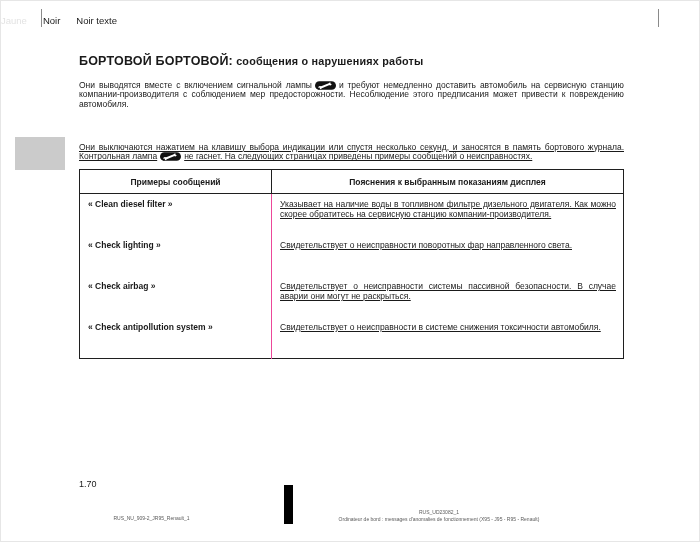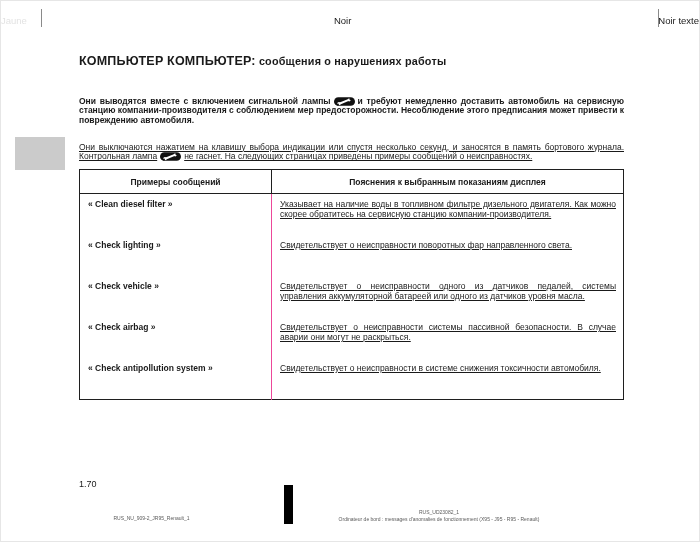--- a/index.html
+++ b/index.html
@@ -4,33 +4,33 @@
 <style>
   html,body{margin:0;padding:0;}
   body{
     width:700px;height:542px;position:relative;background:#fafafa;
     font-family:"Liberation Sans", sans-serif;color:#1a1a1a;
     -webkit-font-smoothing:antialiased;
   }
   .page{position:absolute;inset:0;background:#ffffff;border:1px solid #e6e6e6;}
 
   
-  .proofbar{position:absolute;top:14px;left:0;right:0;display:flex;justify-content:space-between;font-size:9.5px;}
+  .proofbar{position:absolute;top:14px;left:0;right:0;display:flex;justify-content:flex-start;gap:16px;font-size:9.5px;}
   .proofbar .muted{color:#e3e3e3;}
   .crop-tick{position:absolute;top:8px;width:1px;height:18px;background:#8a8a8a;}
   .crop-tick.left{left:40px;}
   .crop-tick.right{right:40px;}
 
   
   .title{position:absolute;left:78px;top:53px;font-weight:bold;font-size:12.5px;letter-spacing:.2px;white-space:nowrap;}
   .title .sub{font-size:10.8px;text-align:center;}
 
   
   .para{position:absolute;left:78px;width:545px;font-size:8.5px;line-height:9.9px;text-align:justify;}
-  .para.bold{top:87px;font-weight:bold;}
+  .para.bold{top:71px;font-weight:normal;}
   .para.normal{top:133px;text-decoration:underline;}
   .lamp{display:inline-block;vertical-align:-2px;width:21px;height:9px;margin:0 3px;}
 
   
   .side-tab{position:absolute;left:14px;top:136px;width:50px;height:33px;background:#cbcbcb;}
 
   
   .msg-table{position:absolute;left:78px;top:168px;width:545px;border-collapse:collapse;table-layout:fixed;font-size:8.5px;}
   .msg-table,
   .msg-table th{border:1px solid #1f1f1f;}
@@ -54,21 +54,21 @@
 
   <span class="crop-tick left"></span>
   <span class="crop-tick right"></span>
 
   <div class="proofbar">
     <span class="muted">Jaune</span>
     <span>Noir</span>
     <span>Noir texte</span>
   </div>
 
-  <div class="title"><span>КОМПЬЮТЕР КОМПЬЮТЕР:</span><span class="sub"> сообщения о нарушениях работы</span></div>
+  <div class="title"><span>БОРТОВОЙ БОРТОВОЙ:</span><span class="sub"> сообщения о нарушениях работы</span></div>
 
   <p class="para bold"><span>Они выводятся вместе с включением сигнальной лампы</span><svg class="lamp" viewBox="0 0 22 9">
         <rect x="0" y="0" width="22" height="9" rx="4.5" fill="#111"></rect>
         <path d="M6.2 6.6 L14.8 3.1" stroke="#fff" stroke-width="2" stroke-linecap="round"></path>
         <circle cx="5.2" cy="6.7" r="1.8" fill="#fff"></circle>
         <circle cx="4.1" cy="7.8" r="1.1" fill="#111"></circle>
         <circle cx="15.9" cy="2.9" r="1.5" fill="#fff"></circle>
         <circle cx="17.1" cy="1.9" r="1.0" fill="#111"></circle>
       </svg><span>и требуют немедленно доставить автомобиль на сервисную станцию компании-производителя с соблюдением мер предосторожности. Несоблюдение этого предписания может привести к повреждению автомобиля.</span></p>
 
@@ -97,24 +97,20 @@
     <tbody>
       <tr>
         <td class="col-msg">« Clean diesel filter »</td>
         <td class="col-exp">Указывает на наличие воды в топливном фильтре дизельного двигателя. Как можно скорее обратитесь на сервисную станцию компании-производителя.</td>
       </tr>
       <tr>
         <td class="col-msg">« Check lighting »</td>
         <td class="col-exp">Свидетельствует о неисправности поворотных фар направленного света.</td>
       </tr>
       <tr>
-        <td class="col-msg">« Check vehicle »</td>
-        <td class="col-exp">Свидетельствует о неисправности одного из датчиков педалей, системы управления аккумуляторной батареей или одного из датчиков уровня масла.</td>
-      </tr>
-      <tr>
         <td class="col-msg">« Check airbag »</td>
         <td class="col-exp">Свидетельствует о неисправности системы пассивной безопасности. В случае аварии они могут не раскрыться.</td>
       </tr>
       <tr>
         <td class="col-msg">« Check antipollution system »</td>
         <td class="col-exp">Свидетельствует о неисправности в системе снижения токсичности автомобиля.</td>
       </tr>
     </tbody>
   </table>
 

